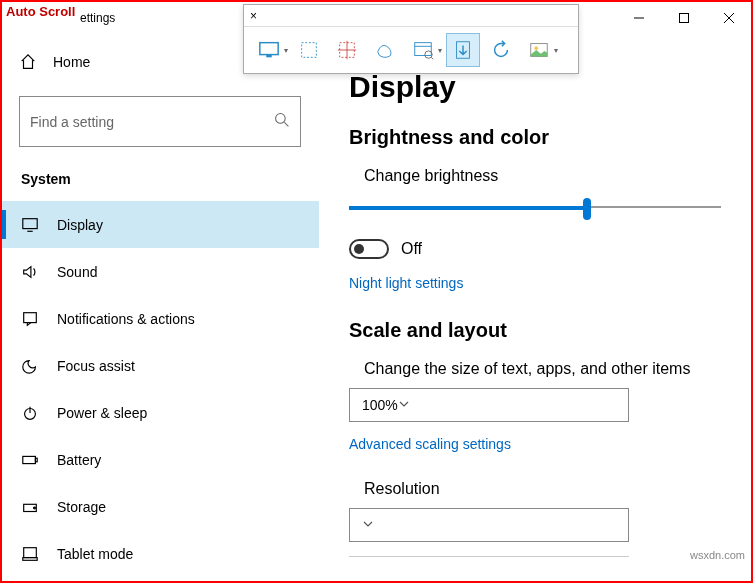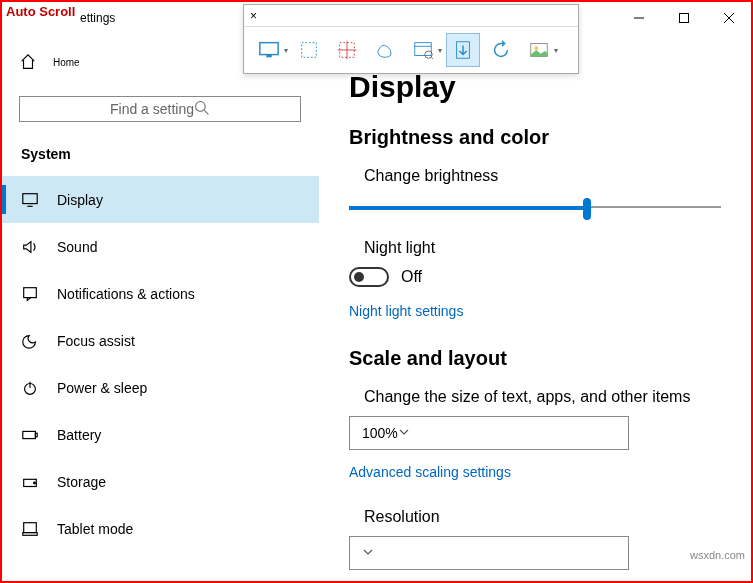--- a/index.html
+++ b/index.html
@@ -10,22 +10,22 @@
     
     .titlebar { height: 32px; display: flex; align-items: center; }
     .win-title { flex: 1; font-size: 12px; padding-left: 78px; }
     .win-ctrls { display: flex; }
     .win-btn { width: 45px; height: 30px; display: flex; align-items: center; justify-content: center; }
     .win-btn svg { width: 10px; height: 10px; }
 
     .layout { display: flex; height: calc(100% - 34px); }
 
     .sidebar { width: 317px; padding: 0 0 0 17px; display: flex; flex-direction: column; border-right: 0; }
-    .home { display: flex; align-items: center; gap: 16px; height: 56px; font-size: 10px; text-align: center; }
-    .search { margin: 6px 18px 10px 0; height: 26px; border: 1px solid #888; display: flex; align-items: center; padding: 0 10px; font-size: 14px; color: #666; justify-content: center; }
+    .home { display: flex; align-items: center; gap: 16px; height: 56px; font-size: 14px; text-align: center; }
+    .search { margin: 6px 18px 10px 0; height: 51px; border: 1px solid #888; display: flex; align-items: center; padding: 0 10px; font-size: 14px; color: #666; justify-content: space-between; }
     .cat { font-weight: 600; font-size: 14px; margin: 14px 0 14px 2px; }
     .navlist { list-style: none; margin-left: -17px; }
     .navitem { height: 47px; display: flex; align-items: center; gap: 18px; padding-left: 19px; font-size: 14px; position: relative; }
     .navitem.sel { background: #cce8f4; }
     .navitem.sel::before { content: ""; position: absolute; left: 0; top: 9px; bottom: 9px; width: 4px; background: #0078d4; }
     .navicon { width: 18px; height: 18px; display: flex; align-items: center; justify-content: center; }
     .navicon svg { width: 18px; height: 18px; stroke: #000; stroke-width: 1.3; fill: none; }
 
     .main { flex: 1; padding: 0 30px 0 30px; overflow: hidden; }
     .h1 { font-size: 30px; font-weight: 600; margin-top: 36px; margin-bottom: 22px; }
@@ -177,21 +177,20 @@
 
     <div class="main">
       <div class="h1">Display</div>
       <div class="h2">Brightness and color</div>
       <div class="lbl">Change brightness</div>
       <div class="slider">
         <div class="track"></div>
         <div class="track-fill"></div>
         <div class="thumb"></div>
       </div>
-      <div class="lbl">Night light</div>
       <div class="toggle-row">
         <div class="toggle"></div>
         <span>Off</span>
       </div>
       <a class="link">Night light settings</a>
 
       <div class="h2">Scale and layout</div>
       <div class="lbl">Change the size of text, apps, and other items</div>
       <div class="select">
         <span>100%</span>

